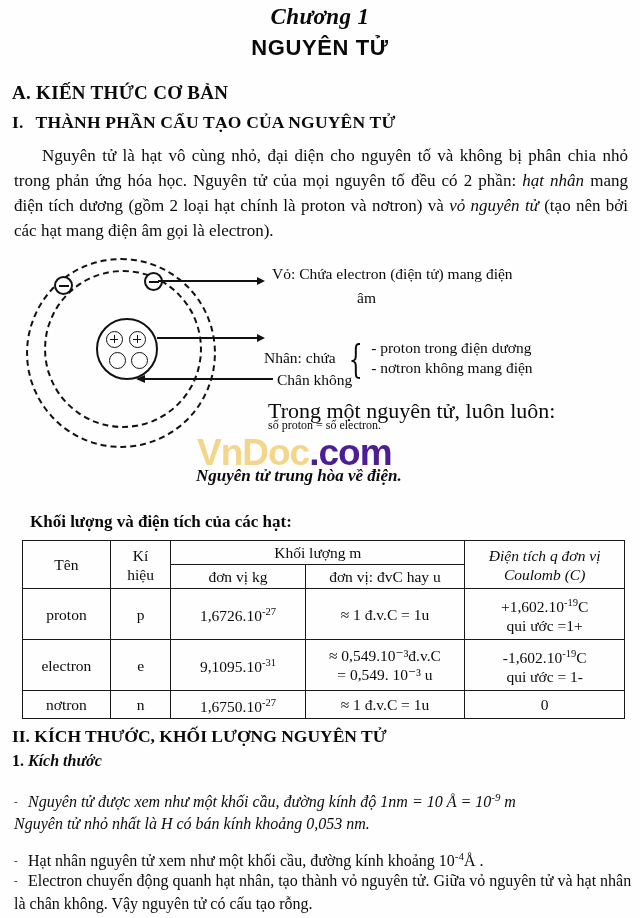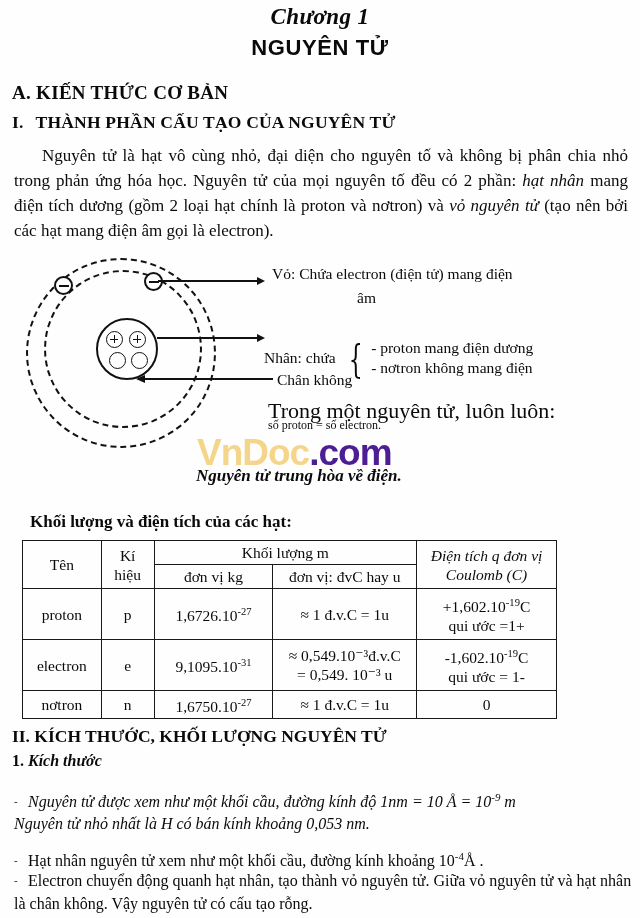--- a/index.html
+++ b/index.html
@@ -221,21 +221,21 @@
     position: absolute;
     top: 512px; left: 30px;
     font-weight: bold;
     font-size: 17px;
   }
 
   
   table.particles {
     position: absolute;
     top: 540px; left: 22px;
-    width: 535px;
+    width: 603px;
     border-collapse: collapse;
     font-size: 15.5px;
   }
   table.particles td, table.particles th {
     border: 1.3px solid #1a1a1a;
     padding: 2px 4px;
     text-align: center;
     font-weight: normal;
     vertical-align: middle;
     line-height: 19px;
@@ -345,21 +345,21 @@
 
   <div class="lbl-vo">
     <span>Vỏ: Chứa electron (điện tử) mang điện</span>
     <span class="amline">âm</span>
   </div>
 
   <div class="lbl-nhan">
     <span>Nhân: chứa</span>
     <span class="brace">{</span>
     <span class="brace-items">
-      <div>- proton mang điện dương</div>
+      <div>- proton trong điện dương</div>
       <div>- nơtron không mang điện</div>
     </span>
   </div>
 
   <div class="lbl-chan">Chân không</div>
 
   <div class="stmt1">Trong một nguyên tử, luôn luôn:</div>
   <div class="stmt2">số proton = số electron.</div>
   <div class="stmt3">Nguyên tử trung hòa về điện.</div>
 

